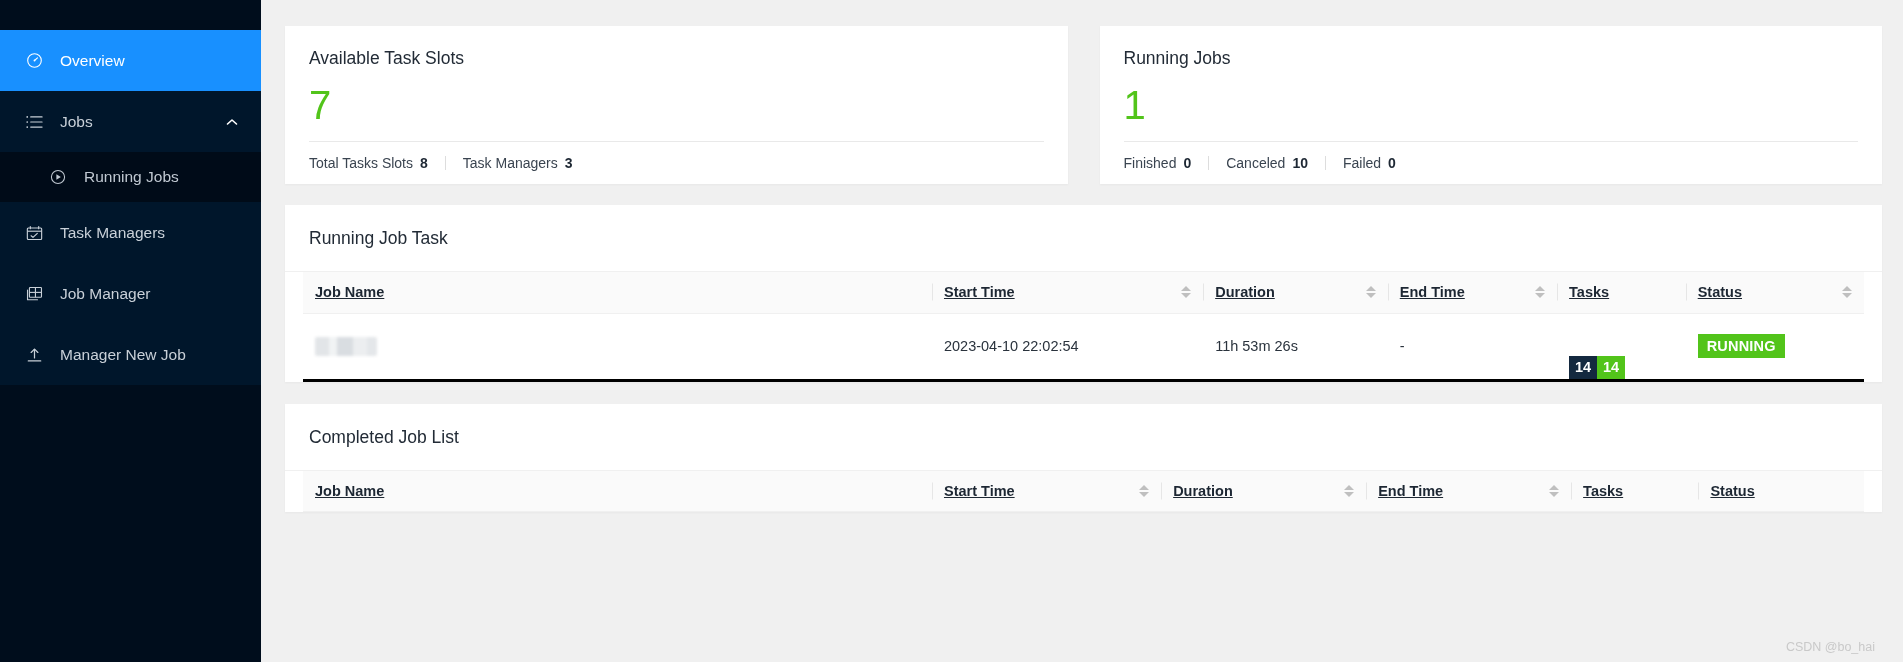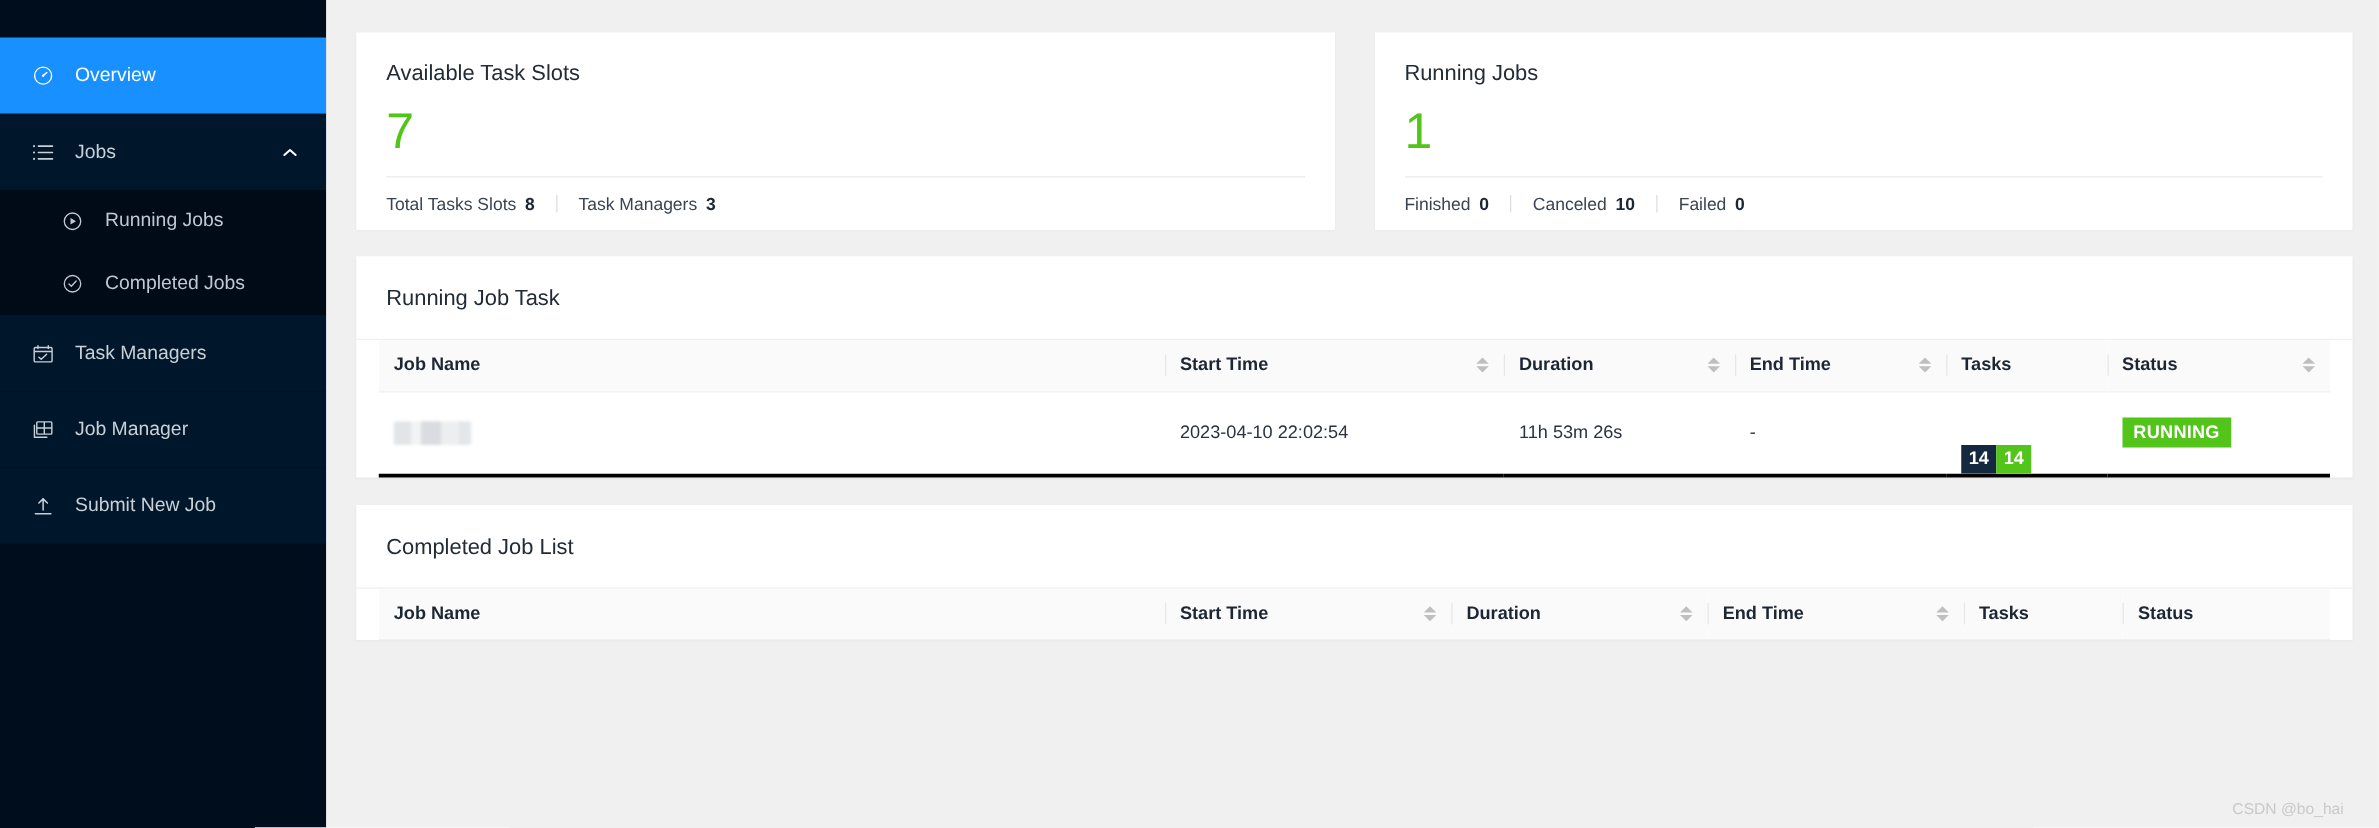--- a/index.html
+++ b/index.html
@@ -181,20 +181,21 @@
     background: #fafafa;
     color: #1d2733;
     font-weight: 700;
     text-align: left;
     height: 41px;
     padding: 0 12px;
     border-bottom: 1px solid #f0f0f0;
     position: relative;
     white-space: nowrap;
     vertical-align: middle;
+    text-decoration: underline;
   }
   table.jobs thead th.sortable { cursor: pointer; }
   table.jobs thead th .th-inner {
     display: flex;
     align-items: center;
     justify-content: space-between;
     gap: 8px;
   }
   th.colsep::before {
     content: "";
@@ -332,29 +333,20 @@
     <div class="subnav">
       <div class="nav-item">
         <span class="nav-icon">
           <svg width="16" height="16" viewBox="0 0 18 18" fill="none" stroke="currentColor" stroke-width="1.2">
             <circle cx="9" cy="9" r="7.4"></circle>
             <path d="M7.2 6 L12.2 9 L7.2 12 Z" fill="currentColor" stroke="none"></path>
           </svg>
         </span>
         <span class="nav-label">Running Jobs</span>
       </div>
-      <div class="nav-item">
-        <span class="nav-icon">
-          <svg width="16" height="16" viewBox="0 0 18 18" fill="none" stroke="currentColor" stroke-width="1.2">
-            <circle cx="9" cy="9" r="7.4"></circle>
-            <path d="M5.8 9.2 L8 11.3 L12.3 6.5" stroke-linecap="round" stroke-linejoin="round"></path>
-          </svg>
-        </span>
-        <span class="nav-label">Completed Jobs</span>
-      </div>
     </div>
 
     <div class="nav-item">
       <span class="nav-icon">
         <svg width="17" height="16" viewBox="0 0 18 17" fill="none" stroke="currentColor" stroke-width="1.2">
           <rect x="1.4" y="3.2" width="15.2" height="12.2" rx="1"></rect>
           <path d="M1.4 6.6 H16.6"></path>
           <path d="M4.6 1.6 V4" stroke-linecap="round"></path>
           <path d="M13.4 1.6 V4" stroke-linecap="round"></path>
           <path d="M5.4 11.4 L7.4 13.2 L12 8.9" stroke-linecap="round" stroke-linejoin="round"></path>
@@ -376,21 +368,21 @@
     </div>
 
     <div class="nav-item">
       <span class="nav-icon">
         <svg width="17" height="16" viewBox="0 0 18 17" fill="none" stroke="currentColor" stroke-width="1.3" stroke-linecap="round" stroke-linejoin="round">
           <path d="M9 11.6 V2.4"></path>
           <path d="M5.4 5.8 L9 2.2 L12.6 5.8"></path>
           <path d="M2.4 14.8 H15.6"></path>
         </svg>
       </span>
-      <span class="nav-label">Submit New Job</span>
+      <span class="nav-label">Manager New Job</span>
     </div>
 
   </nav>
 
   <main class="main">
 
     <section class="cards-row">
 
       <div class="card">
         <div class="card-title">Available Task Slots</div>

